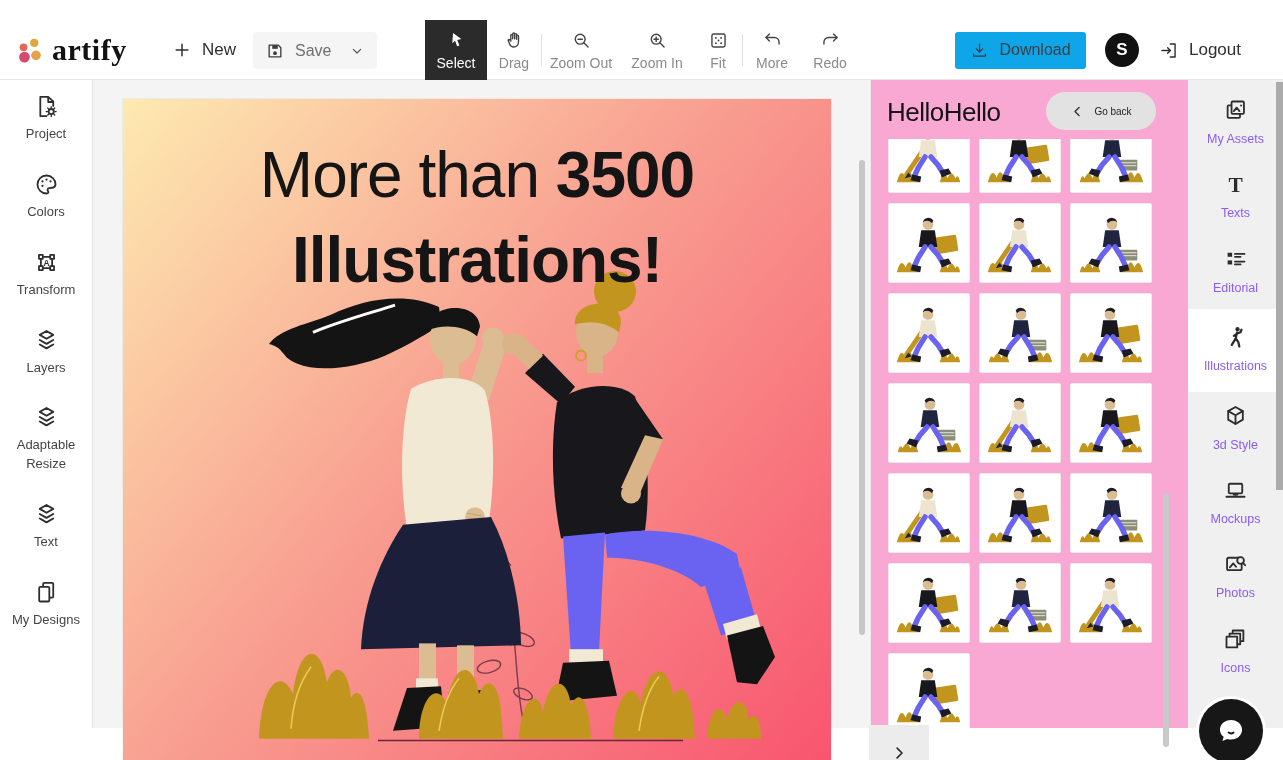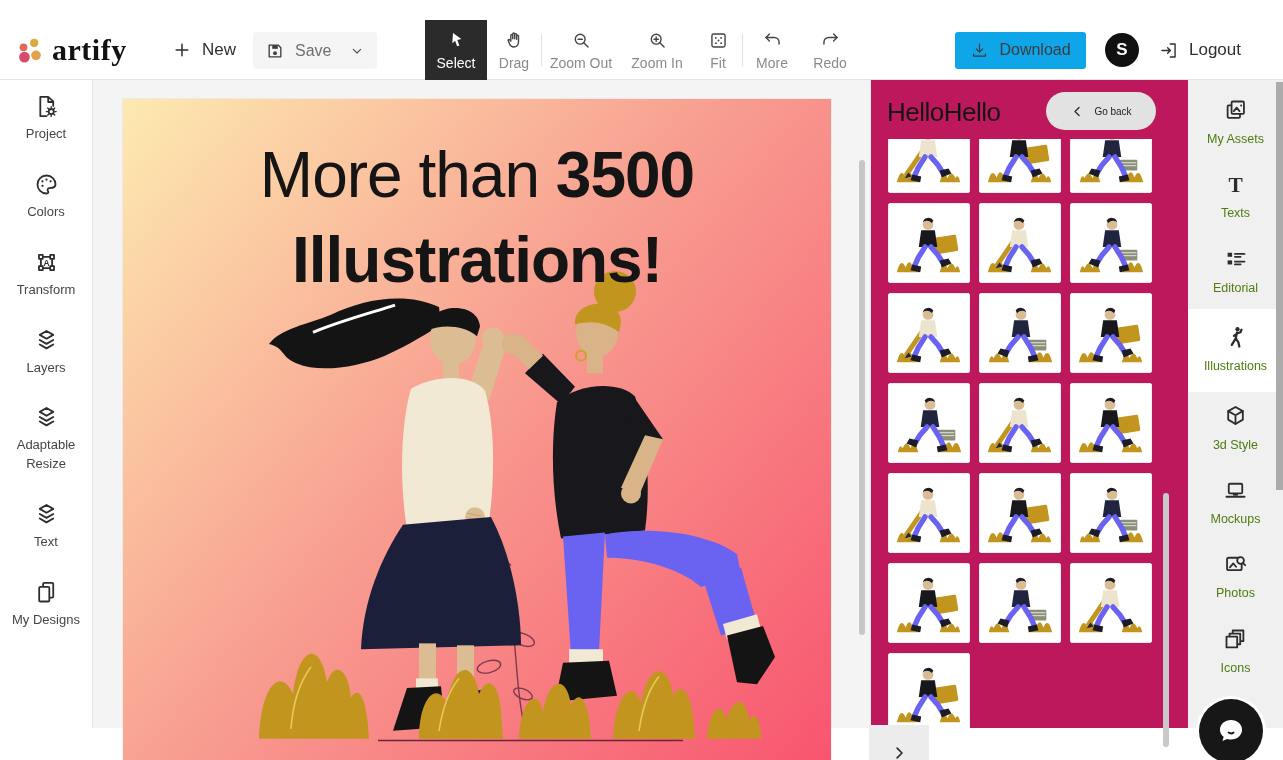--- a/index.html
+++ b/index.html
@@ -57,21 +57,21 @@
   .canvas{ position:absolute; left:30px; top:19px; width:708px; height:662px; overflow:hidden;
            background:linear-gradient(130deg, var(--g-from) 0%, var(--g-mid) 48%, var(--g-to) 100%);
            box-shadow:0 0 0 1px rgba(0,0,0,.04);}
   .heading{ position:absolute; top:34px; left:0; width:100%; text-align:center; color:var(--ink);
             font-size:64px; line-height:1.33; letter-spacing:-1px; font-weight:400;}
   .heading b{ font-weight:700; }
   .poster-art{ position:absolute; inset:0; width:100%; height:100%;}
   .ws-scrollbar{ position:absolute; left:766px; top:80px; width:6px; height:475px; background:#c6c6c6; border-radius:3px; cursor:pointer;}
 
   
-  .panel{ position:absolute; left:870px; top:60px; width:318px; bottom:0; background:#be185d;
+  .panel{ position:absolute; left:870px; top:60px; width:318px; bottom:0; background:#f9a8d4;
           border-left:1px solid #ececec;}
   .panel-title{ position:absolute; left:16px; top:17px; font-size:26px; font-weight:500; color:#141414; letter-spacing:-.5px;}
   .goback{ position:absolute; left:175px; top:12px; width:110px; height:38px; border:none; border-radius:19px;
            background:#e2e2e2; display:flex; align-items:center; justify-content:center; gap:9px;
            font-size:10px; color:#222; cursor:pointer;}
   .goback .ic{ width:15px; height:15px; color:#333;}
   .grid-clip{ position:absolute; left:17px; top:59px; width:273px; bottom:0; overflow:hidden;}
   .thumb-grid{ position:absolute; left:0; top:-26px; display:grid; grid-template-columns:repeat(3,82px); gap:10px 9px;}
   .thumb{ width:82px; height:80px; background:#fff; border:1px solid #ececec; border-radius:2px; cursor:pointer; overflow:hidden;}
   .thumb svg{ width:100%; height:100%; display:block;}
@@ -79,21 +79,21 @@
   .expand-btn{ position:absolute; left:-2px; top:645px; width:60px; height:55px; background:#ececec; border:none;
                display:flex; align-items:center; justify-content:center; cursor:pointer;}
   .expand-btn .ic{ width:18px; height:18px; color:#2c2c2c;}
 
   
   .right-sb{ position:absolute; left:1188px; top:60px; width:95px; bottom:0; background:#f0f0f0;
              display:flex; flex-direction:column; align-items:stretch; padding-top:6px; z-index:10;}
   .rsb-item{ display:flex; flex-direction:column; align-items:center; gap:6px; padding:11px 2px;
              cursor:pointer;}
   .rsb-item .sb-icon{ width:27px; height:27px; color:#2c2c2c;}
-  .rsb-item .sb-label{ font-size:12.5px; color:#4d7c0f; text-align:center; line-height:1.55;}
+  .rsb-item .sb-label{ font-size:12.5px; color:#8b5cf6; text-align:center; line-height:1.55;}
   .rsb-item.active{ background:#fff; padding:15px 2px;}
 
   .win-scrollbar{ position:absolute; left:1276px; top:62px; width:7px; height:408px; background:#ababab; cursor:pointer; z-index:40;}
 
   .chat-btn{ position:absolute; left:1199px; top:679px; width:64px; height:64px; border-radius:50%;
              background:#171717; border:none; box-shadow:0 0 0 3px #fff; display:flex; align-items:center;
              justify-content:center; cursor:pointer; z-index:50;}
   .chat-btn svg{ width:34px; height:34px;}
 
   

